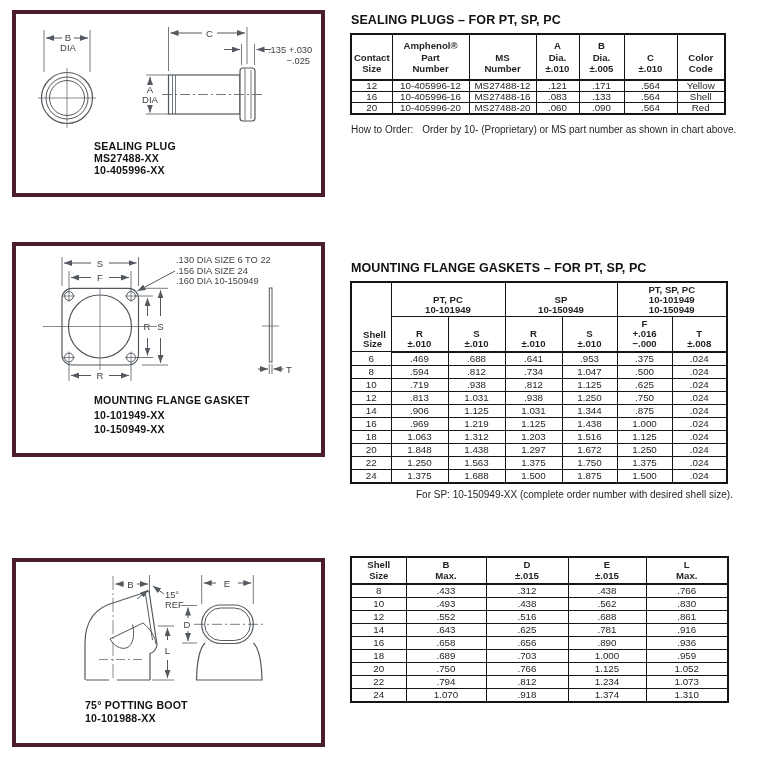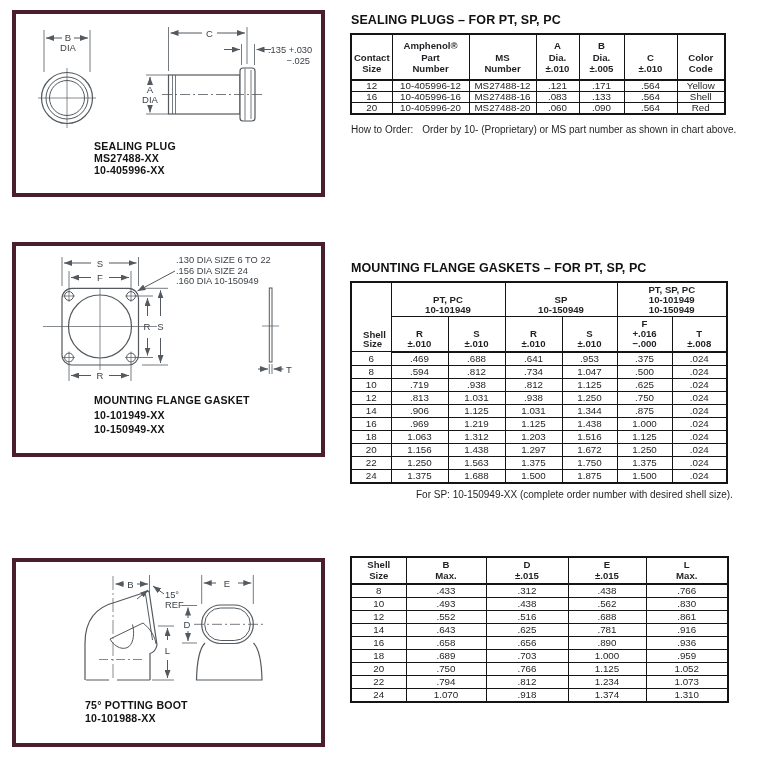--- a/index.html
+++ b/index.html
@@ -382,21 +382,21 @@
           <td>18</td>
           <td>1.063</td>
           <td>1.312</td>
           <td>1.203</td>
           <td>1.516</td>
           <td>1.125</td>
           <td>.024</td>
         </tr>
         <tr>
           <td>20</td>
-          <td>1.156</td>
+          <td>1.848</td>
           <td>1.438</td>
           <td>1.297</td>
           <td>1.672</td>
           <td>1.250</td>
           <td>.024</td>
         </tr>
         <tr>
           <td>22</td>
           <td>1.250</td>
           <td>1.563</td>

